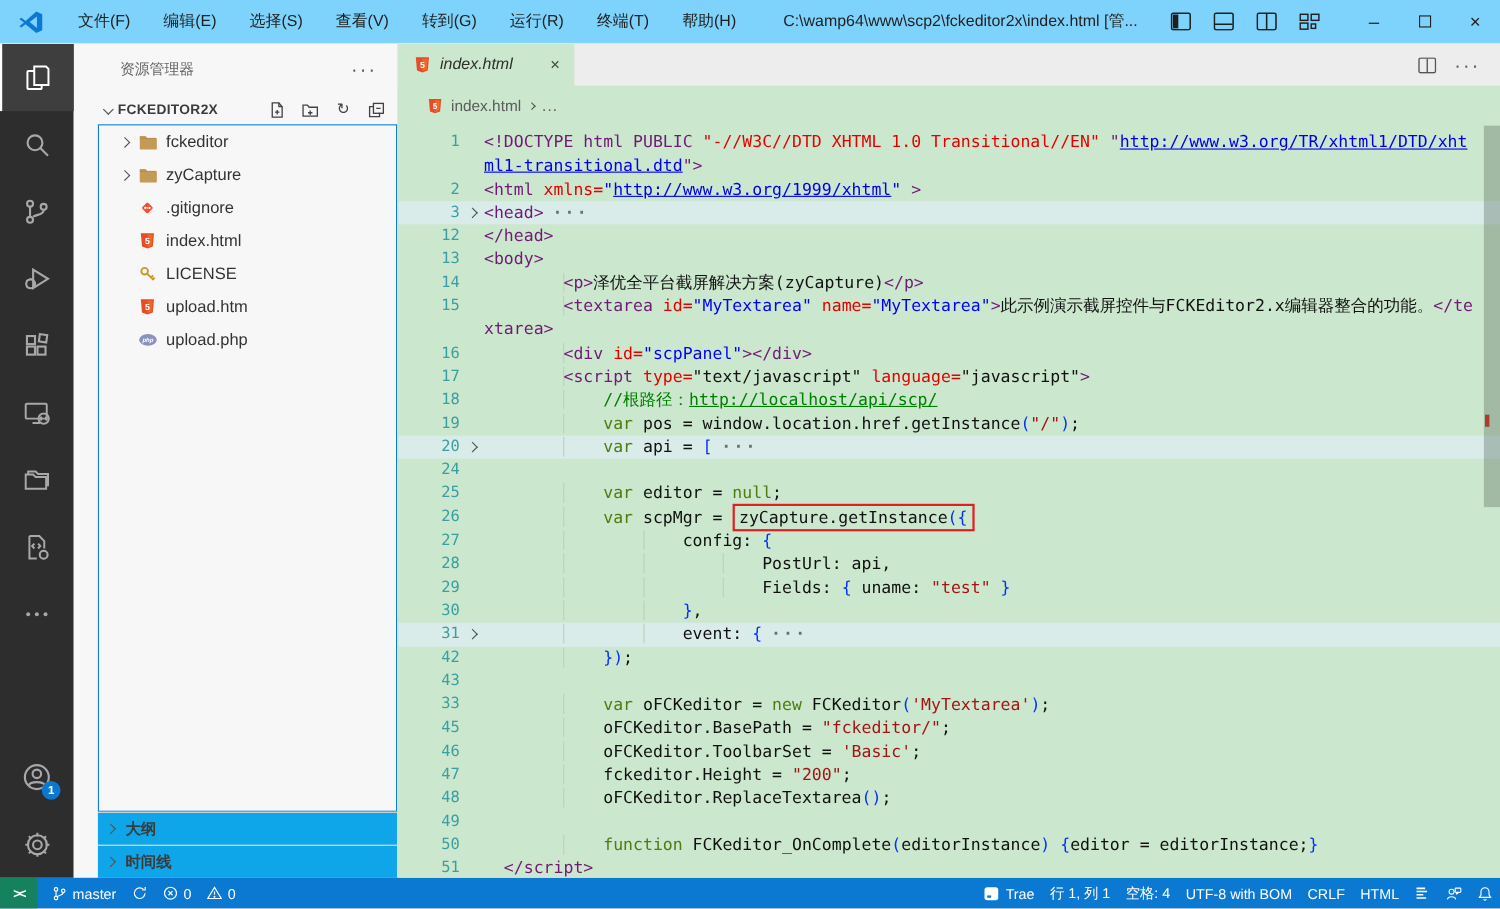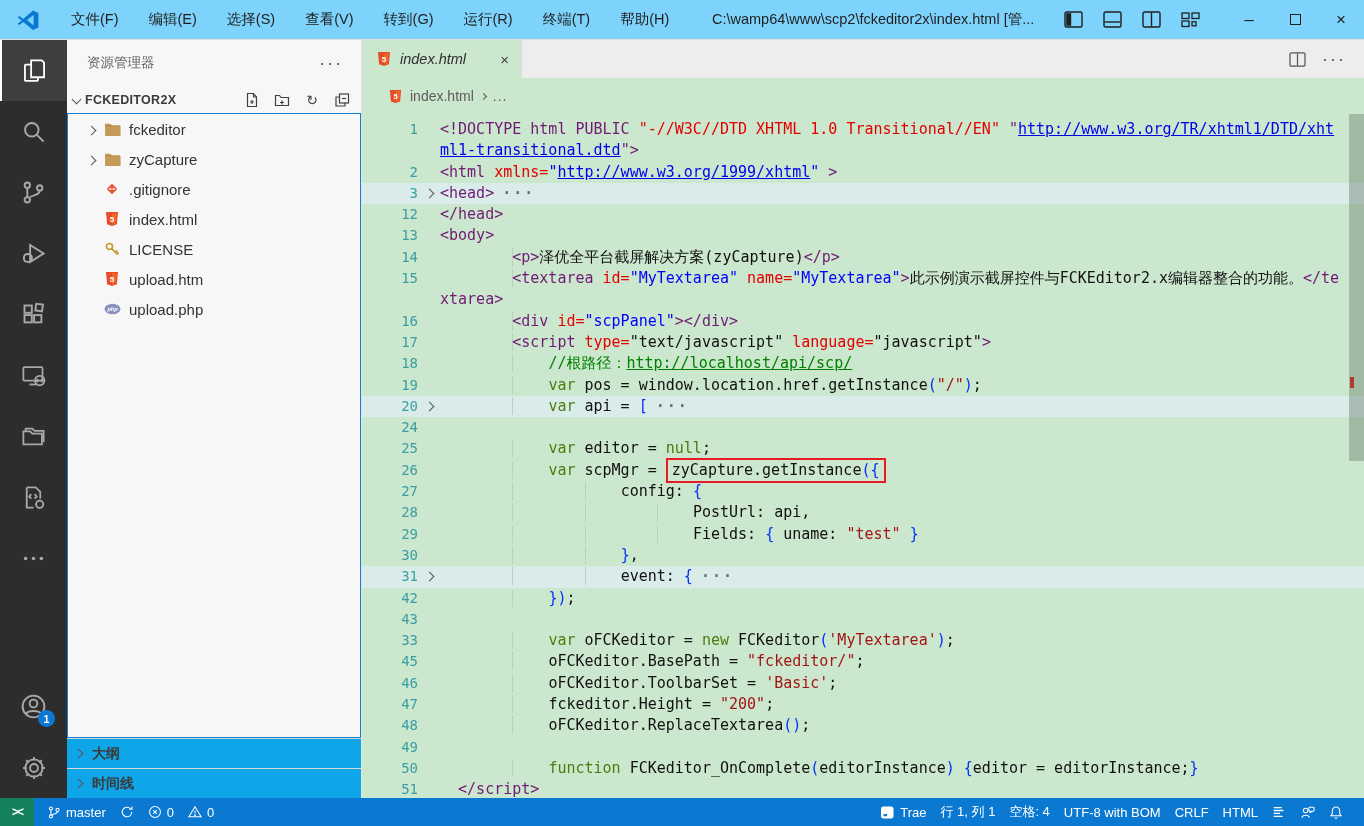--- a/index.html
+++ b/index.html
@@ -25,21 +25,21 @@
   
   .activity-bar{flex:0 0 67px;background:#2d2d2d;display:flex;flex-direction:column;align-items:stretch;}
   .ab-item{height:61px;display:flex;align-items:center;justify-content:center;position:relative;}
   .ab-item svg{display:block;}
   .ab-item.active{background:#3e3e3e;border-left:2px solid #ffffff;}
   .ab-spacer{flex:1;}
   .ab-badge{position:absolute;right:12px;bottom:10px;min-width:17px;height:17px;border-radius:9px;background:#0b79d1;color:#fff;
     font-size:10.5px;display:flex;align-items:center;justify-content:center;font-weight:bold;}
 
   
-  .sidebar{flex:0 0 295px;background:#f7f7f7;display:flex;flex-direction:column;min-height:0;border-right:1px solid #e3e3e3;}
+  .sidebar{flex:0 0 295px;background:#f7f7f7;display:flex;flex-direction:column;min-height:0;border-right:1px solid #e3e3e3;padding-left:22px;}
   .sidebar-header{height:46px;flex:0 0 46px;display:flex;align-items:center;justify-content:space-between;padding:0 18px 0 20px;}
   .sidebar-header .hd{font-size:13.5px;color:#616161;}
   .more-dots{color:#555;font-size:18px;letter-spacing:2px;line-height:10px;}
   .section-header{height:27px;flex:0 0 27px;display:flex;align-items:center;padding:0 10px 0 6px;}
   .section-header .sec-label{font-weight:bold;font-size:12.5px;color:#3b3b3b;letter-spacing:.3px;margin-left:5px;flex:1;}
   .sec-actions{display:flex;align-items:center;gap:12px;}
   .sec-actions .act{display:flex;align-items:center;justify-content:center;width:18px;height:18px;color:#424242;font-size:14px;}
   .chev{width:7px;height:7px;border-right:1.6px solid #555;border-bottom:1.6px solid #555;display:inline-block;}
   .chev.down{transform:rotate(45deg);}
   .chev.right{transform:rotate(-45deg);}
@@ -90,21 +90,21 @@
     background-repeat:no-repeat;background-size:1px 100%,1px 100%,1px 100%;background-position:72.2px 0,144.5px 0,216.7px 0;}
   .fold-dots{color:#6e6e6e;margin-left:8px;letter-spacing:2px;font-weight:bold;}
   .annot{border:2.5px solid #e51c24;padding:1px 4px 2px 4px;}
   .scrollbar{position:absolute;top:0;right:0;width:15px;height:100%;}
   .scroll-thumb{position:absolute;top:0;right:0;width:15px;height:347px;background:rgba(95,110,98,.38);}
   .ruler-mark{position:absolute;top:263px;left:1px;width:4px;height:11px;background:#b03a2e;}
 
   
   .status-bar{height:28px;flex:0 0 28px;background:#0b79d1;display:flex;align-items:center;color:#fff;font-size:13px;}
   .sb-left{display:flex;align-items:center;height:100%;}
-  .sb-right{margin-left:auto;display:flex;height:100%;padding-right:14px;}
+  .sb-right{margin-left:auto;display:flex;height:100%;}
   .sb-item{display:flex;align-items:center;gap:5px;padding:0 7px;height:100%;white-space:nowrap;}
   .sb-item.remote{background:#16825d;padding:0 12px;margin-right:6px;font-weight:bold;}
   .sb-icon{display:flex;align-items:center;}
   .sb-icon svg{display:block;}
   .remote-glyph{font-size:12px;font-weight:bold;letter-spacing:-2px;}
 </style>
 </head>
 <body>
 
 <div class="window">

